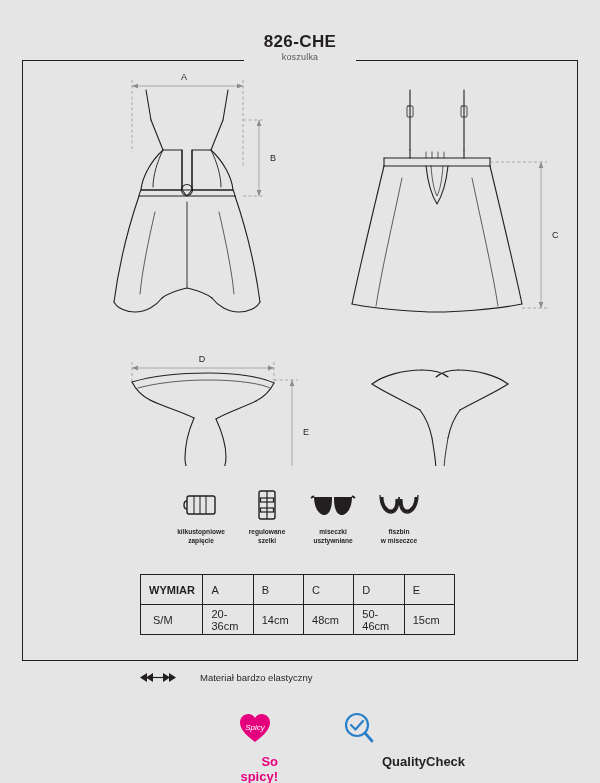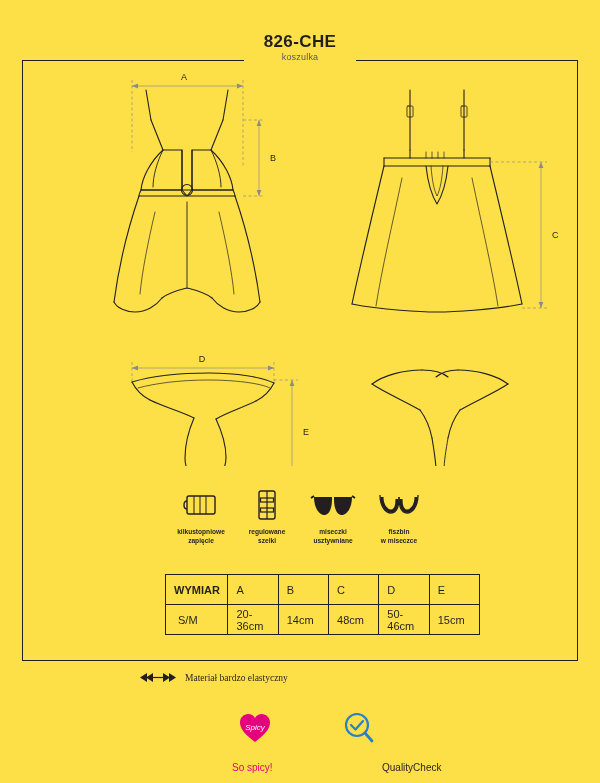--- a/index.html
+++ b/index.html
@@ -7,21 +7,21 @@
     margin: 0; padding: 0;
     width: 600px; height: 783px;
     background: #ffffff;
     font-family: "Liberation Sans", sans-serif;
     color: #231f20;
   }
   .page {
     position: relative;
     width: 600px; height: 783px;
     overflow: hidden;
-    background: #fde047;
+    background: #e5e5e5;
   }
 
   
   .header {
     position: absolute;
     top: 32px; left: 0; width: 600px;
     text-align: center;
   }
   .header .code {
     font-size: 17px;
@@ -101,21 +101,20 @@
     line-height: 1.35;
     color: #231f20;
   }
 
   
   .size-table {
     position: absolute;
     left: 140px; top: 574px;
     width: 315px;
     border-collapse: collapse;
-    margin-left: 25px;
   }
   .size-table td, .size-table th {
     border: 1px solid #231f20;
     height: 30px;
     font-size: 11px;
     font-weight: normal;
     text-align: left;
     padding-left: 8px;
     color: #231f20;
   }
@@ -130,48 +129,47 @@
     padding-left: 12px;
   }
   .size-table .col { width: 50px; }
 
   
   .elastic {
     position: absolute;
     left: 140px; top: 672px;
     display: flex;
     align-items: center;
-    gap: 9px;
-    font-family: Liberation Serif, serif;
+    gap: 24px;
   }
   .elastic .arrows { line-height: 0; }
   .elastic .etext {
     font-size: 9.5px;
     color: #231f20;
   }
 
   
   .brands {
     position: absolute;
     left: 232px; top: 710px;
     width: 150px;
     display: flex;
     justify-content: space-between;
   }
-  .brand { width: 46px; text-align: left; }
+  .brand { width: 46px; text-align: right; }
   .brand .bicon {
     height: 36px;
     display: flex;
     align-items: center;
     justify-content: center;
   }
   .brand .blabel {
-    font-size: 10px;
-    font-weight: normal;
-    margin-top: 16px;
+    font-size: 13px;
+    font-weight: bold;
+    margin-top: 8px;
   }
   .b-spicy .blabel { color: #e5007d; }
   .b-multi .blabel { color: #231f20; }
   .b-quality .blabel { color: #231f20; padding-left: 46px; }
 </style>
 </head>
 <body>
 
 <div class="page">
 

